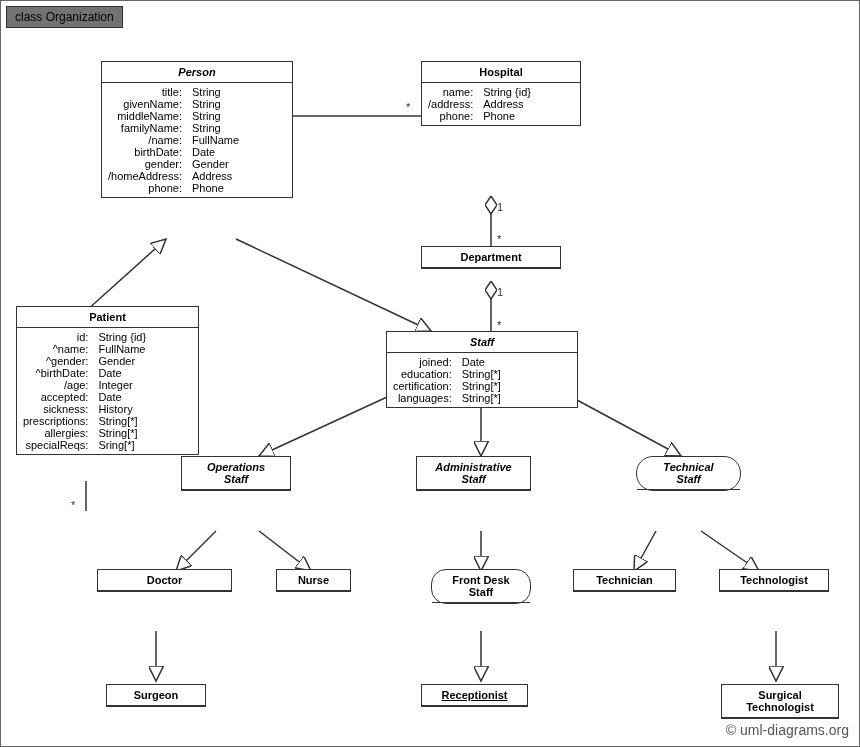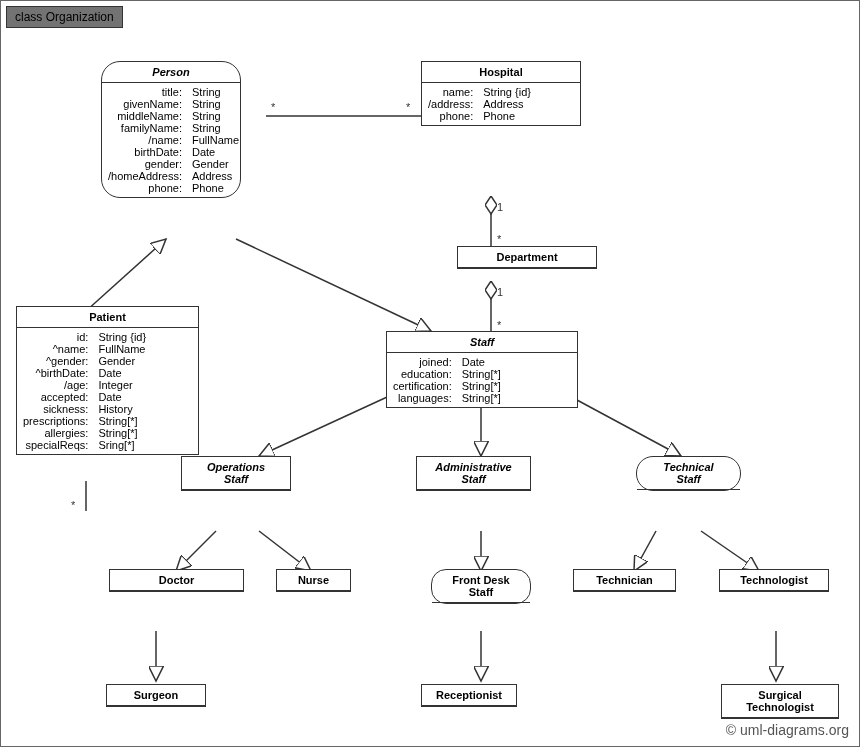--- a/index.html
+++ b/index.html
@@ -133,21 +133,21 @@
 
     <line x1="155" y1="630" x2="155" y2="680" stroke="#333" stroke-width="1.5" marker-end="url(#inherit-arrow)"></line>
 
     <line x1="480" y1="630" x2="480" y2="680" stroke="#333" stroke-width="1.5" marker-end="url(#inherit-arrow)"></line>
 
     <line x1="775" y1="630" x2="775" y2="680" stroke="#333" stroke-width="1.5" marker-end="url(#inherit-arrow)"></line>
 
     <text x="390" y="398" font-size="11" fill="#333">*</text>
   </svg>
 
-  <div class="uml-class" style="left:100px; top:60px; width:140px;border-radius:19px;">
+  <div class="uml-class" style="left:100px; top:60px; width:192px;">
     <div class="class-header italic">Person</div>
     <div class="class-body">
       <div class="col-left">
         title:<br>givenName:<br>middleName:<br>familyName:<br>/name:<br>birthDate:<br>gender:<br>/homeAddress:<br>phone:
       </div>
       <div class="col-right">
         String<br>String<br>String<br>String<br>FullName<br>Date<br>Gender<br>Address<br>Phone
       </div>
     </div>
   </div>
@@ -169,21 +169,21 @@
     <div class="class-body">
       <div class="col-left">
         id:<br>^name:<br>^gender:<br>^birthDate:<br>/age:<br>accepted:<br>sickness:<br>prescriptions:<br>allergies:<br>specialReqs:
       </div>
       <div class="col-right">
         String {id}<br>FullName<br>Gender<br>Date<br>Integer<br>Date<br>History<br>String[*]<br>String[*]<br>Sring[*]
       </div>
     </div>
   </div>
 
-  <div class="uml-class" style="left:420px; top:245px; width:140px;margin-left:36px;">
+  <div class="uml-class" style="left:420px; top:245px; width:140px;">
     <div class="class-header">Department</div>
   </div>
 
   <div class="uml-class" style="left:385px; top:330px; width:192px;">
     <div class="class-header italic">Staff</div>
     <div class="class-body">
       <div class="col-left">
         joined:<br>education:<br>certification:<br>languages:
       </div>
       <div class="col-right">
@@ -197,21 +197,21 @@
   </div>
 
   <div class="uml-class" style="left:415px; top:455px; width:115px; text-align:center;">
     <div class="class-header italic">Administrative<br>Staff</div>
   </div>
 
   <div class="uml-class" style="left:635px; top:455px; width:105px; text-align:center;border-radius:17px;">
     <div class="class-header italic">Technical<br>Staff</div>
   </div>
 
-  <div class="uml-class" style="left:108px; top:568px; width:135px;">
+  <div class="uml-class" style="left:96px; top:568px; width:135px;">
     <div class="class-header">Doctor</div>
   </div>
 
   <div class="uml-class" style="left:275px; top:568px; width:75px;">
     <div class="class-header">Nurse</div>
   </div>
 
   <div class="uml-class" style="left:430px; top:568px; width:100px; text-align:center;border-radius:15px;">
     <div class="class-header">Front Desk<br>Staff</div>
   </div>
@@ -221,21 +221,21 @@
   </div>
 
   <div class="uml-class" style="left:718px; top:568px; width:110px;">
     <div class="class-header">Technologist</div>
   </div>
 
   <div class="uml-class" style="left:105px; top:683px; width:100px;">
     <div class="class-header">Surgeon</div>
   </div>
 
-  <div class="uml-class" style="left:420px; top:683px; width:96px;">
+  <div class="uml-class" style="left:420px; top:683px; width:107px;text-decoration:underline;">
     <div class="class-header">Receptionist</div>
   </div>
 
   <div class="uml-class" style="left:720px; top:683px; width:118px; text-align:center;">
     <div class="class-header">Surgical<br>Technologist</div>
   </div>
 
   <div class="copyright">© uml-diagrams.org</div>
 
 </div>

